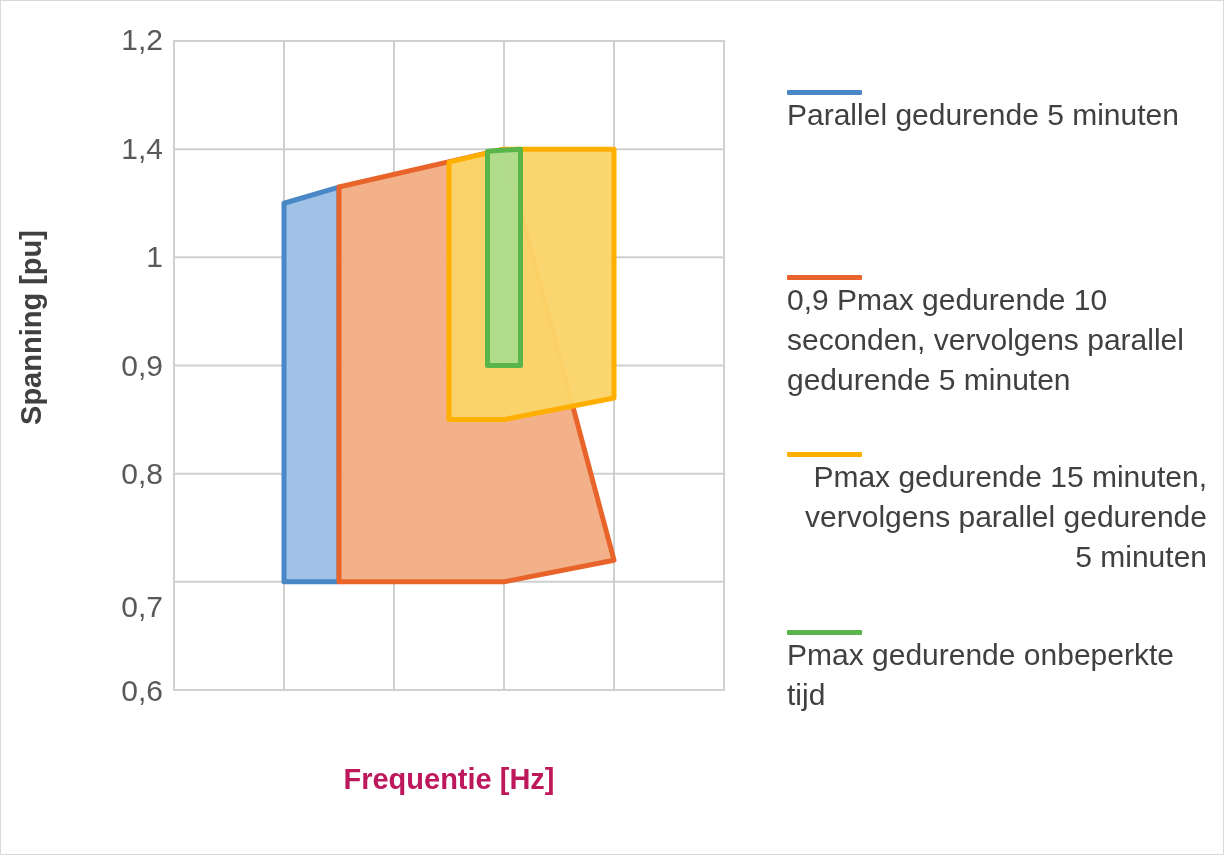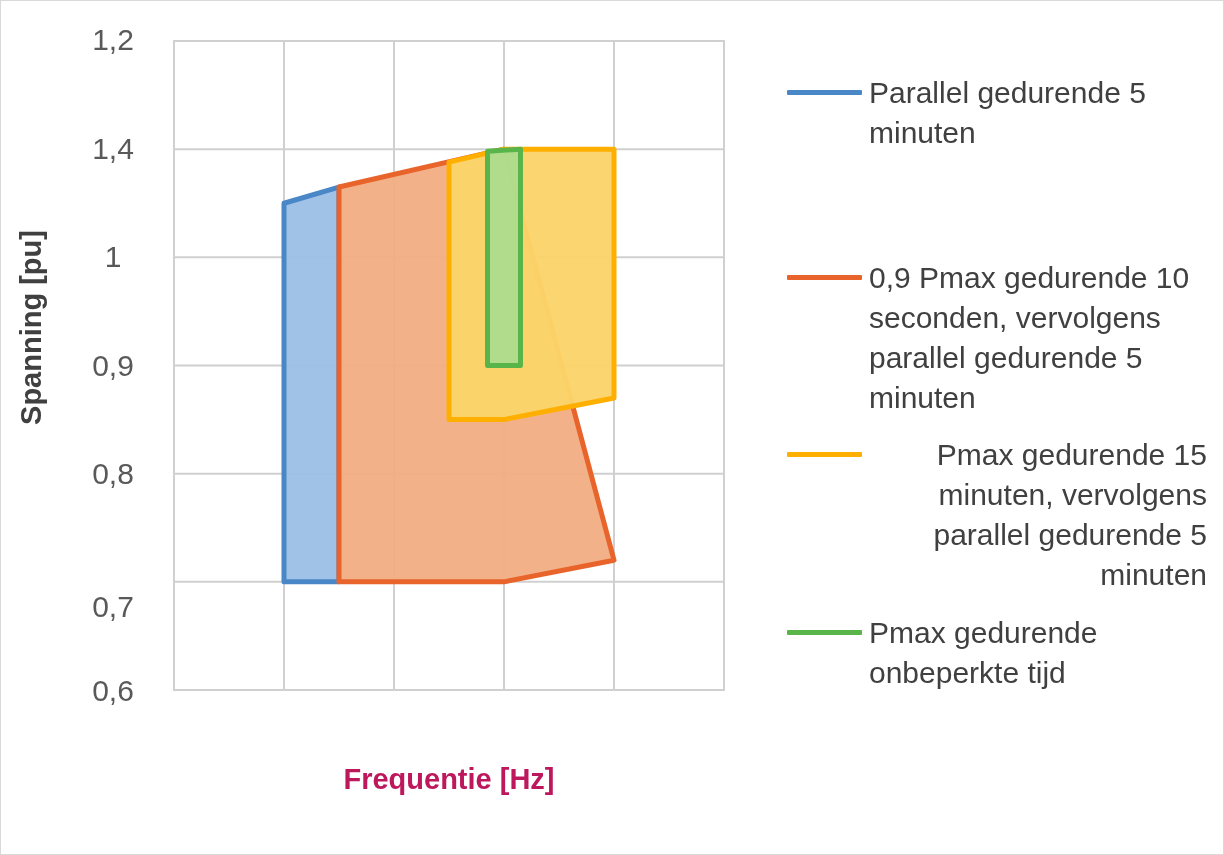--- a/index.html
+++ b/index.html
@@ -37,21 +37,21 @@
     height: 100%;
     display: block;
   }
   #series-svg { pointer-events: none; }
 
   
   .y-tick {
     position: absolute;
     right: 0;
     width: 100px;
-    text-align: center;
+    text-align: right;
     font-size: 30px;
     color: #595959;
     transform: translateY(-50%);
     white-space: nowrap;
   }
   #y-ticks {
     position: absolute;
     left: 58px;
     top: 39px;
     width: 104px;
@@ -106,20 +106,21 @@
     left: 786px;
     top: 72px;
     width: 420px;
   }
   .legend-item {
     position: absolute;
     left: 0;
     display: flex;
     align-items: flex-start;
     width: 420px;
+    flex-direction: column;
   }
   .legend-swatch {
     flex: 0 0 auto;
     width: 75px;
     height: 5px;
     margin-top: 17px;
     margin-right: 7px;
     border-radius: 1px;
   }
   .legend-label {

